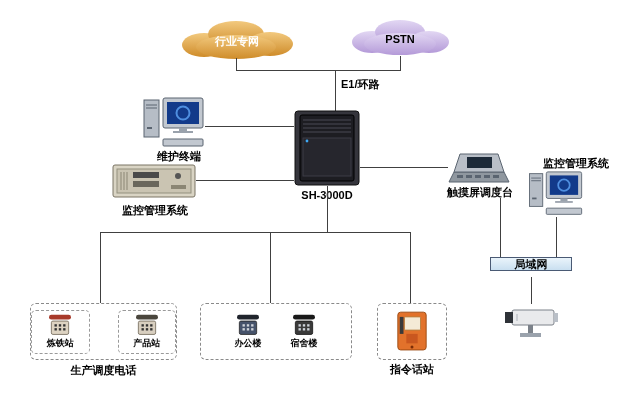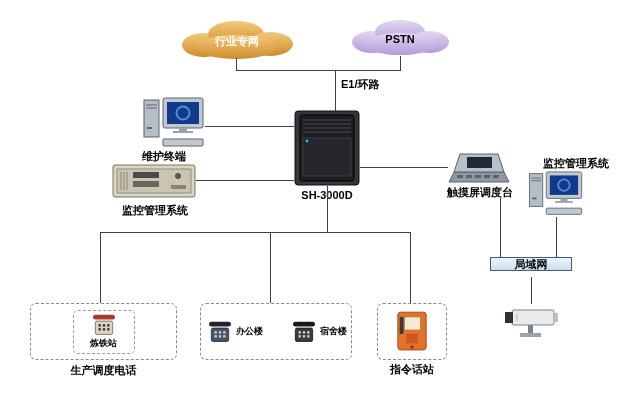--- a/index.html
+++ b/index.html
@@ -15,21 +15,21 @@
   .cloud-wrap{position:absolute}
   .cloud-label{position:absolute;inset:0;display:flex;align-items:center;
                justify-content:center;font-size:11px;font-weight:bold;padding-top:4px}
   .cloud-label.white{color:#fff}
   .dashed-box{position:absolute;border:1px dashed #8a8a8a;border-radius:6px}
   .group-inner{position:absolute;inset:0;display:flex;align-items:center;
                justify-content:center;gap:28px}
   .station-box{border:1px dashed #9a9a9a;border-radius:5px;display:flex;
                flex-direction:column;align-items:center;justify-content:center;
                gap:1px;width:62px;height:44px;background:#fff}
-  .station{display:flex;flex-direction:row;align-items:center;gap:1px}
+  .station{display:flex;flex-direction:column;align-items:center;gap:1px}
   .s-lbl{font-size:9px;font-weight:bold;white-space:nowrap}
   .lan-box{position:absolute;border:1px solid #4a5a74;
            background:linear-gradient(#eaf4fb,#c9dff0);display:flex;
            align-items:center;justify-content:center;font-size:11px;font-weight:bold}
   
   .phone-a .p-body{fill:#ddd3c2;stroke:#6b6253}
   .phone-a .p-hand{fill:#a83a2a}
   .phone-b .p-body{fill:#d8cfc0;stroke:#6b6253}
   .phone-b .p-hand{fill:#4a463d}
   .phone-c .p-body{fill:#46536b;stroke:#222}
@@ -110,21 +110,21 @@
       <line x1="3" y1="11" x2="14" y2="11" stroke="#5a6470"></line>
       <rect x="4" y="30" width="5" height="2" fill="#5a6470"></rect>
       <rect x="20" y="1" width="40" height="30" rx="2" fill="#c2c8d0" stroke="#5a6470"></rect>
       <rect x="24" y="5" width="32" height="22" fill="#123a8a"></rect>
       <circle cx="40" cy="16" r="6.5" fill="none" stroke="#4f8fe0" stroke-width="2"></circle>
       <rect x="36" y="31" width="8" height="3" fill="#9aa2ac"></rect>
       <rect x="30" y="34" width="20" height="2" fill="#9aa2ac"></rect>
       <rect x="20" y="42" width="40" height="7" rx="1" fill="#c2c8d0" stroke="#5a6470"></rect>
     </svg>
   </div>
-  <div class="lbl" style="left:120px;top:150px;width:88px">维护终端</div>
+  <div class="lbl" style="left:135px;top:150px;width:88px">维护终端</div>
 
   <div class="ln h" style="left:196px;top:180px;width:98px"></div>
   <div class="icon" style="left:112px;top:161px">
     <svg width="84" height="40" viewBox="0 0 84 40">
       <rect x="1" y="4" width="82" height="32" rx="2" fill="#d9d4c4" stroke="#7a7464"></rect>
       <rect x="5" y="8" width="74" height="24" fill="#cac4b2" stroke="#93907e"></rect>
       <g stroke="#8b8674">
         <line x1="9" y1="11" x2="9" y2="29"></line>
           <line x1="12" y1="11" x2="12" y2="29"></line>
         <line x1="15" y1="11" x2="15" y2="29"></line>
@@ -204,20 +204,35 @@
             <rect x="10" y="13" width="3" height="3"></rect>
               <rect x="15.5" y="13" width="3" height="3"></rect>
               <rect x="21" y="13" width="3" height="3"></rect>
             <rect x="10" y="18" width="3" height="3"></rect>
               <rect x="15.5" y="18" width="3" height="3"></rect>
               <rect x="21" y="18" width="3" height="3"></rect>
           </g>
         </svg>
         <span class="s-lbl">炼铁站</span>
       </div>
+      <div class="station-box">
+        <svg width="30" height="22" viewBox="0 0 34 28" class="phone-b">
+          <rect class="p-hand" x="3" y="1" width="28" height="6" rx="3"></rect>
+          <rect class="p-body" x="6" y="9" width="22" height="17" rx="2"></rect>
+          <g class="p-keys">
+            <rect x="10" y="13" width="3" height="3"></rect>
+              <rect x="15.5" y="13" width="3" height="3"></rect>
+              <rect x="21" y="13" width="3" height="3"></rect>
+            <rect x="10" y="18" width="3" height="3"></rect>
+              <rect x="15.5" y="18" width="3" height="3"></rect>
+              <rect x="21" y="18" width="3" height="3"></rect>
+          </g>
+        </svg>
+        <span class="s-lbl">产品站</span>
+      </div>
     </div>
   </div>
   <div class="lbl" style="left:30px;top:364px;width:147px">生产调度电话</div>
 
   <div class="dashed-box" style="left:200px;top:303px;width:152px;height:57px">
     <div class="group-inner" style="gap:26px">
       <div class="station">
         <svg width="30" height="22" viewBox="0 0 34 28" class="phone-c">
           <rect class="p-hand" x="3" y="1" width="28" height="6" rx="3"></rect>
           <rect class="p-body" x="6" y="9" width="22" height="17" rx="2"></rect>

